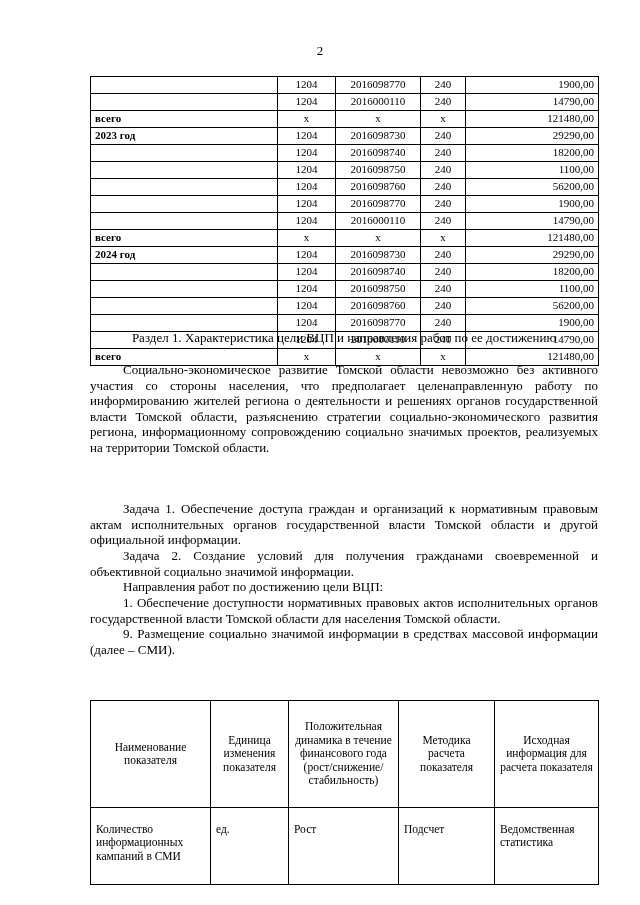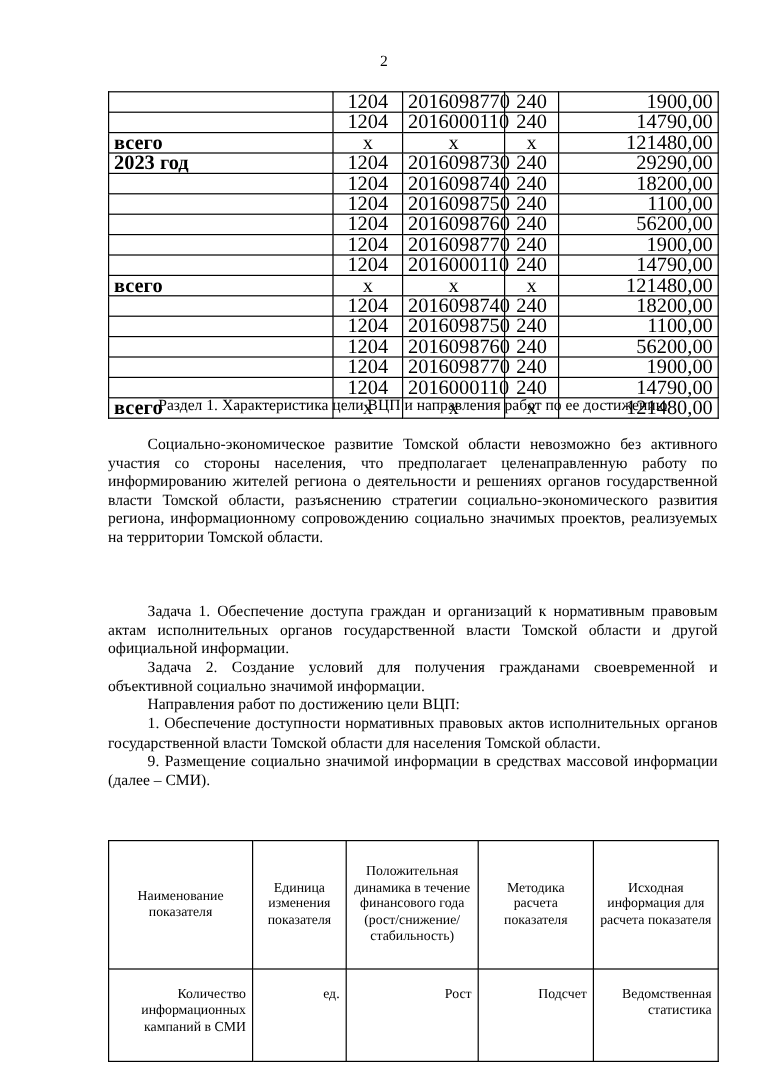--- a/index.html
+++ b/index.html
@@ -27,21 +27,21 @@
     left: 0;
     width: 640px;
     text-align: center;
     font-size: 13px;
     line-height: 14px;
   }
   
   table.doc-table {
     border-collapse: collapse;
     table-layout: fixed;
-    font-size: 17px;
+    font-size: 11px;
     line-height: 13px;
   }
   table.doc-table td {
     border: 1px solid #000000;
     padding: 1px 4px;
     vertical-align: top;
   }
   td.c { text-align: center; }
   td.r { text-align: right; padding-right: 14px; }
   td.l { text-align: left; font-weight: bold; }
@@ -91,21 +91,21 @@
     line-height: 13.4px;
   }
   #indicator-table td {
     padding: 15px 5px;
   }
   #indicator-table td.head {
     text-align: center;
     vertical-align: middle;
   }
   #indicator-table td.cell {
-    text-align: right;
+    text-align: left;
     vertical-align: top;
   }
   .hdr-row td { height: 76px; }
   .data-row td { height: 46px; }
 </style>
 </head>
 <body>
 
 <div class="page">
 
@@ -182,20 +182,27 @@
           <td class="c">2016000110</td>
           <td class="c">240</td>
           <td class="r">14790,00</td>
         </tr>
         <tr>
           <td class="l">всего</td>
           <td class="c">х</td>
           <td class="c">х</td>
           <td class="c">х</td>
           <td class="r">121480,00</td>
+        </tr>
+        <tr>
+          <td class="l">2024 год</td>
+          <td class="c">1204</td>
+          <td class="c">2016098730</td>
+          <td class="c">240</td>
+          <td class="r">29290,00</td>
         </tr>
         <tr>
           <td class="l"></td>
           <td class="c">1204</td>
           <td class="c">2016098740</td>
           <td class="c">240</td>
           <td class="r">18200,00</td>
         </tr>
         <tr>
           <td class="l"></td>

